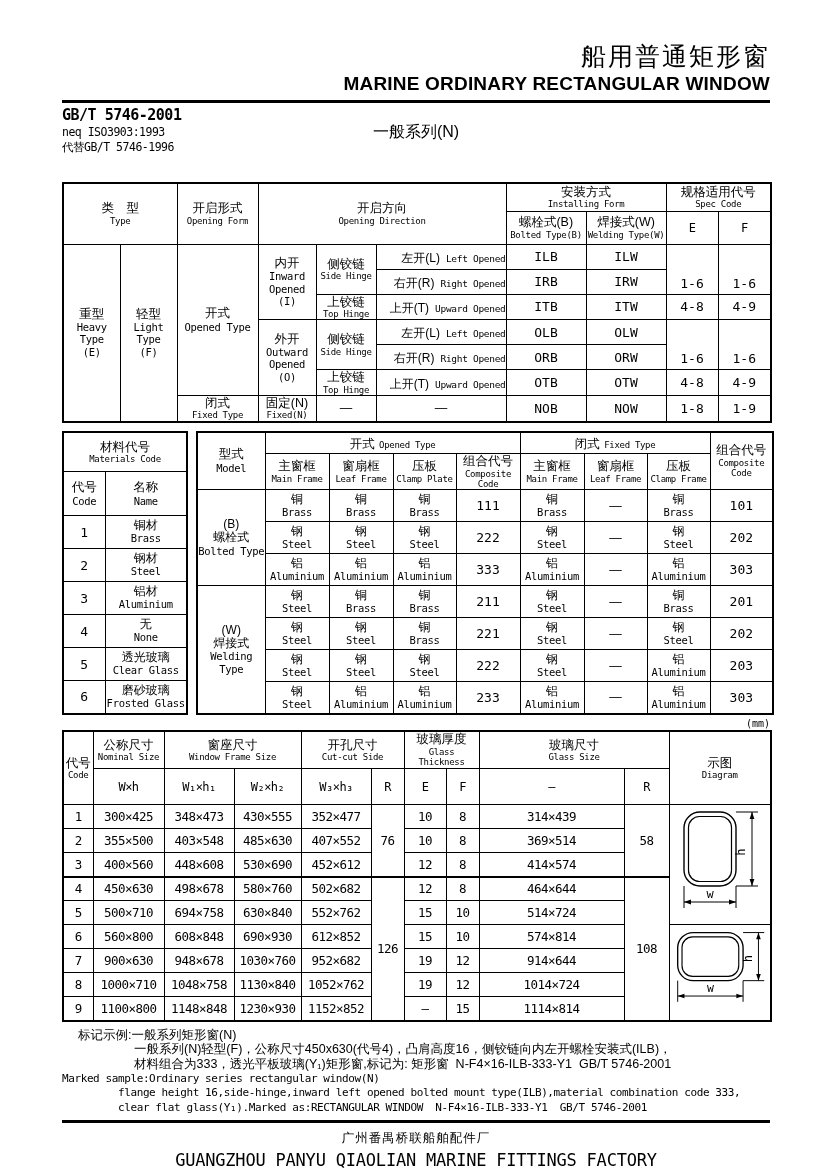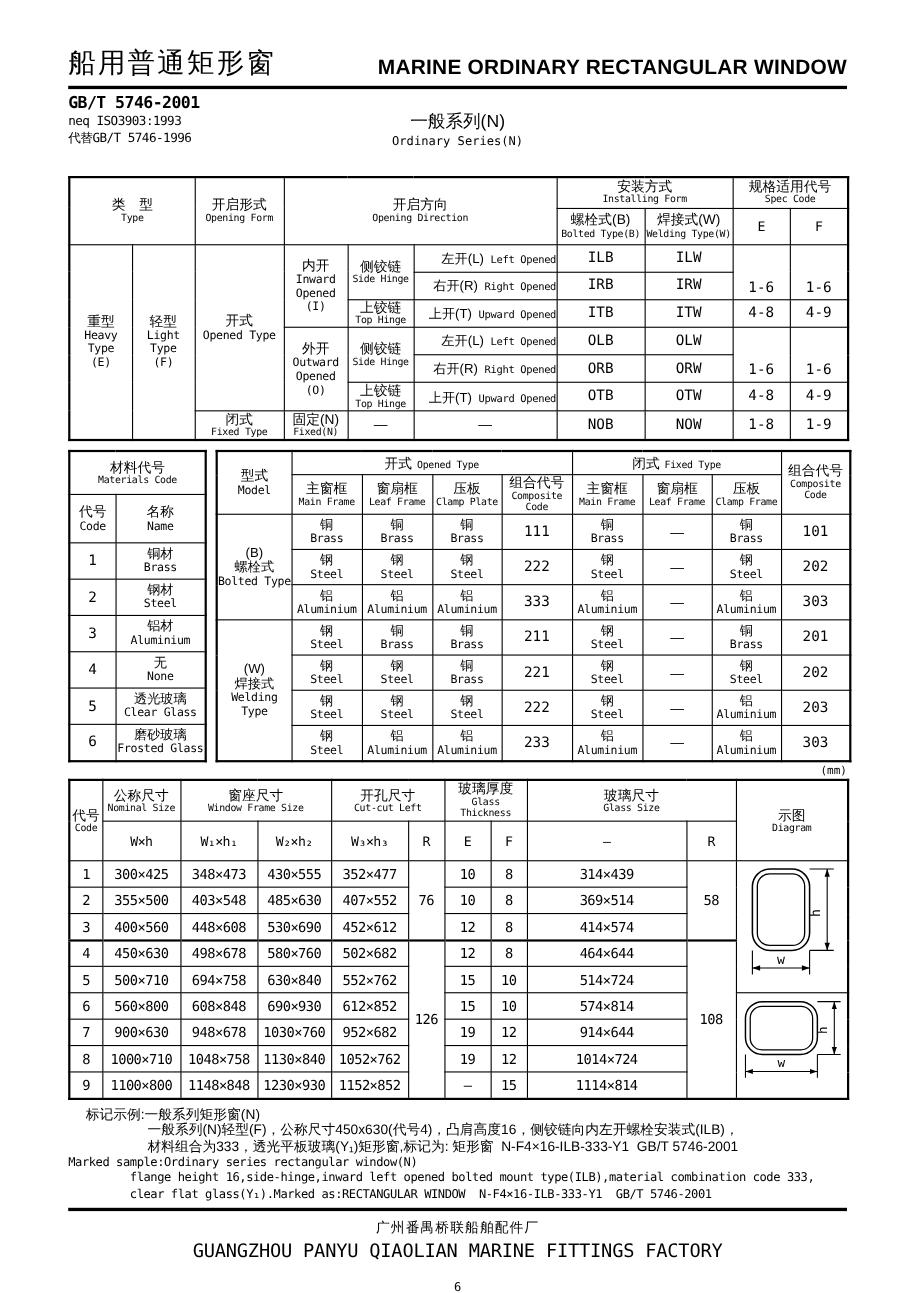--- a/index.html
+++ b/index.html
@@ -1,21 +1,21 @@
 <!DOCTYPE html>
 <html><head>
 <meta charset="utf-8">
 <style>
   html,body{margin:0;padding:0;background:#fff;}
   body{width:830px;height:1175px;color:#000;font-family:"Liberation Sans",sans-serif;-webkit-font-smoothing:antialiased;}
   .page{position:relative;width:830px;height:1175px;overflow:hidden;}
   .content{position:relative;margin-left:62px;width:708px;}
 
   
-  .titlebar{display:flex;justify-content:space-between;align-items:flex-end;padding-top:40px;}
+  .titlebar{display:flex;justify-content:space-between;align-items:flex-end;padding-top:40px;flex-direction:column;}
   .title-cn{font-size:25px;letter-spacing:2px;}
   .title-en{font-size:19px;font-weight:bold;letter-spacing:.2px;}
   .rule{height:3px;background:#000;margin-top:5px;}
   .stdblock{position:relative;height:62px;margin-top:3px;}
   .std-main{font-size:15px;font-family:"DejaVu Sans Mono",monospace;font-weight:bold;letter-spacing:-.5px;}
   .std-sub{font-size:11.5px;font-family:"DejaVu Sans Mono",monospace;letter-spacing:-.5px;margin-top:1px;}
   .series{position:absolute;left:0;right:0;top:16px;text-align:center;}
   .series-cn{font-size:16px;}
   .series-en{font-size:11px;font-family:"DejaVu Sans Mono",monospace;margin-top:1px;}
 
@@ -73,21 +73,20 @@
     <div class="title-cn">船用普通矩形窗</div>
     <div class="title-en">MARINE ORDINARY RECTANGULAR WINDOW</div>
   </div>
   <div class="rule"></div>
   <div class="stdblock">
     <div class="std-main">GB/T 5746-2001</div>
     <div class="std-sub">neq ISO3903:1993</div>
     <div class="std-sub">代替GB/T 5746-1996</div>
     <div class="series">
       <div class="series-cn">一般系列(N)</div>
-      <div class="series-en">Ordinary Series(N)</div>
     </div>
   </div>
 
   <table class="t t1">
     <colgroup>
       <col style="width:57px">
           <col style="width:57px">
           <col style="width:81px">
           <col style="width:58px">
           <col style="width:60px">
@@ -571,21 +570,21 @@
       <th>
               <div class="cn">公称尺寸</div>
               <div class="en">Nominal Size</div>
             </th>
       <th colspan="2">
               <div class="cn">窗座尺寸</div>
               <div class="en">Window Frame Size</div>
             </th>
       <th colspan="2">
               <div class="cn">开孔尺寸</div>
-              <div class="en">Cut-cut Left</div>
+              <div class="en">Cut-cut Side</div>
             </th>
       <th colspan="2">
               <div class="cn">玻璃厚度</div>
               <div class="en">Glass Thickness</div>
             </th>
       <th colspan="2">
               <div class="cn">玻璃尺寸</div>
               <div class="en">Glass Size</div>
             </th>
       <th rowspan="2">

